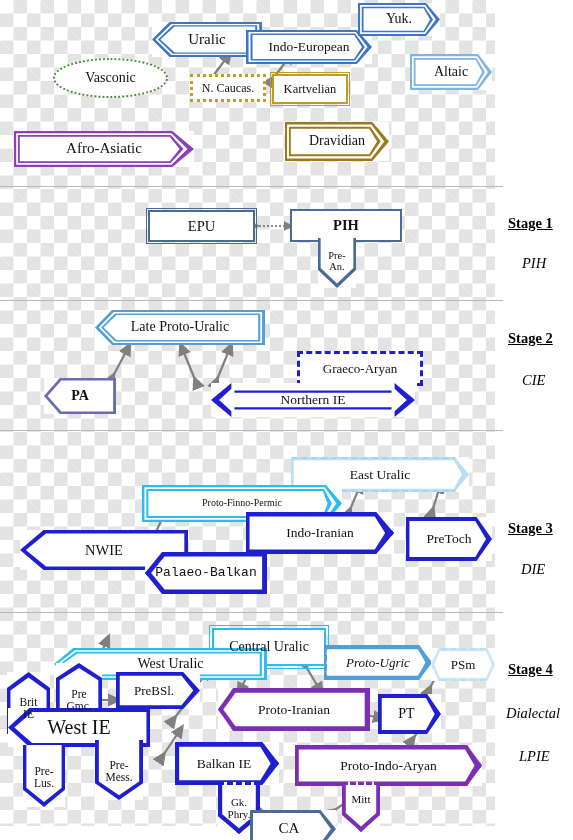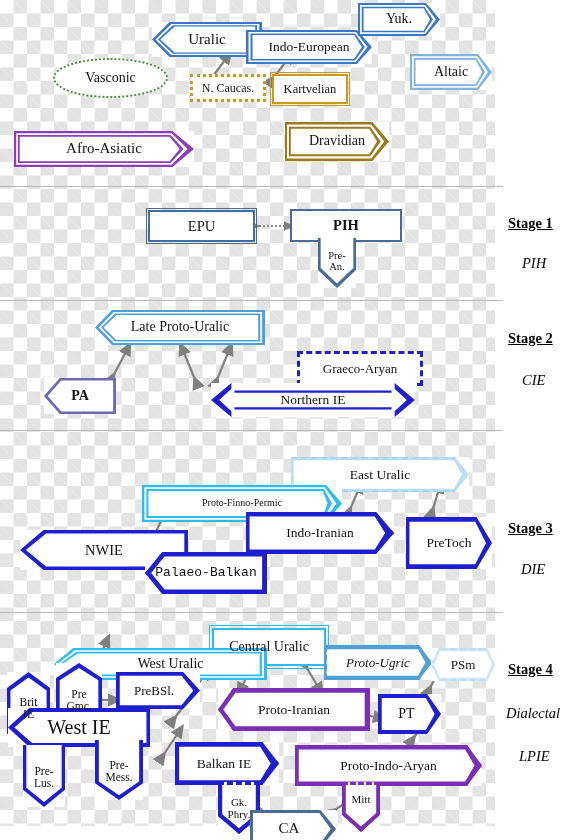--- a/index.html
+++ b/index.html
@@ -243,21 +243,21 @@
 
   <div class="node" style="left:246px;top:512px;width:148px;height:42px;font-size:13.5px;">
     <div class="sh">
       <div class="outer" style="background:#1f1fd0;clip-path:polygon(0% 0%,88% 0%,100% 50%,88% 100%,0% 100%);"></div>
       <div class="inner" style="background:#fff;clip-path:polygon(2.4% 11%,87% 11%,94% 50%,87% 89%,2.4% 89%);"></div>
       <div class="inner" style="border:3.5px dashed #1f1fd0;background:transparent;clip-path:polygon(0% 0%,88% 0%,100% 50%,88% 100%,0% 100%);"></div>
     </div>
     <span>Indo-Iranian</span>
   </div>
 
-  <div class="node" style="left:406px;top:517px;width:86px;height:52px;font-size:13.5px;">
+  <div class="node" style="left:406px;top:517px;width:86px;height:44px;font-size:13.5px;">
     <div class="sh">
       <div class="outer" style="background:#1f1fd0;clip-path:polygon(0% 0%,82% 0%,100% 50%,82% 100%,0% 100%);"></div>
       <div class="inner" style="background:#fff;clip-path:polygon(4% 9%,80.5% 9%,93% 50%,80.5% 91%,4% 91%);"></div>
     </div>
     <span>PreToch</span>
   </div>
 
   <div class="node" style="left:20px;top:530px;width:168px;height:40px;font-size:14.5px;">
     <div class="sh">
       <div class="outer" style="background:#1f1fd0;clip-path:polygon(0% 50%,14% 0%,100% 0%,100% 100%,14% 100%);"></div>

